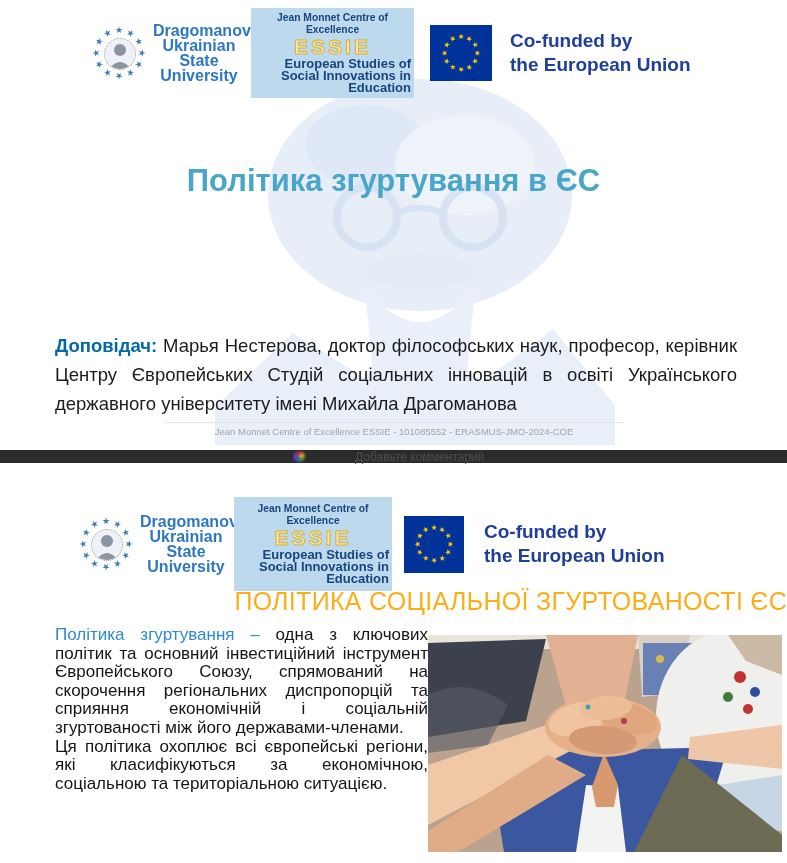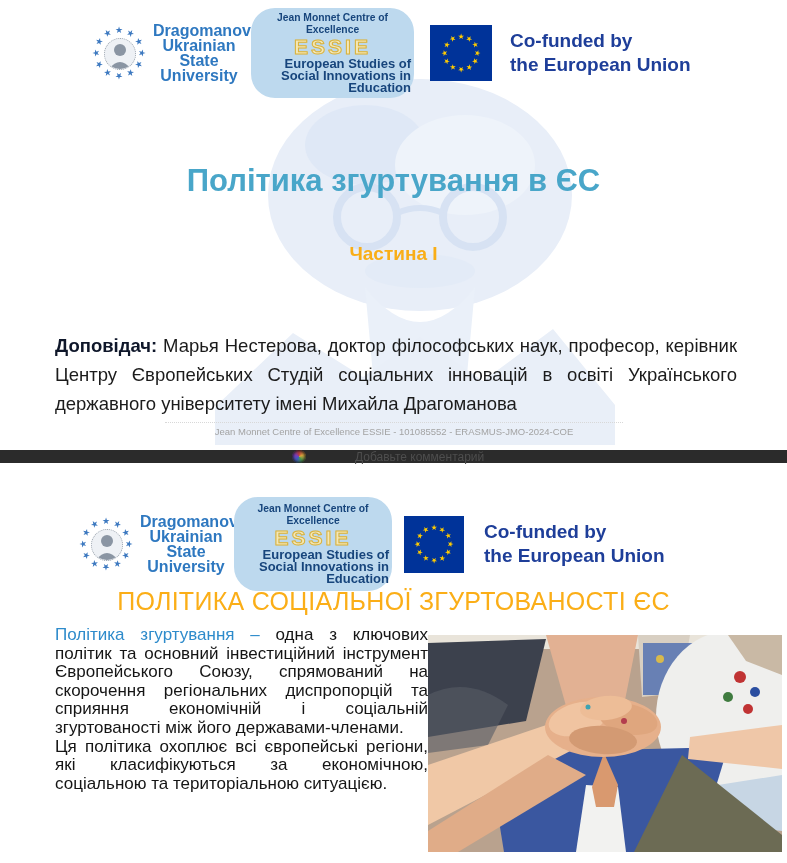--- a/index.html
+++ b/index.html
@@ -22,54 +22,54 @@
   }
   .uni-portrait svg{display:block;width:100%;height:100%;}
   .star-ring{position:absolute;inset:0;}
   .star{position:absolute;left:50%;top:50%;width:10px;height:10px;margin:-5px 0 0 -5px;
         text-align:center;line-height:10px;}
   .uni-logo .star{font-size:9px;color:#3d79c0;}
   .eu-flag .star{font-size:7.5px;color:#ffcc00;}
   .uni-name{margin-left:8px;width:92px;text-align:center;color:#2e78c0;
             font-weight:bold;font-size:16px;line-height:15px;}
   .essie{margin-left:6px;width:163px;background:#bdd9ee;color:#17457c;text-align:center;
-         padding:4px 3px;box-sizing:border-box;border-radius:24px;}
+         padding:4px 3px;box-sizing:border-box;}
   .hdr2 .essie{margin-left:2px;width:158px;padding:6px 3px;}
   .essie-l1{font-size:10.3px;font-weight:bold;line-height:12px;}
   .essie-acronym{font-size:21px;font-weight:bold;letter-spacing:3px;line-height:22px;
                  color:#f3e7b7;-webkit-text-stroke:1px #d9b23c;text-shadow:0 0 1px #d9b23c;}
   .essie-l3,.essie-l4{font-size:13px;font-weight:bold;line-height:12px;text-align:right;}
   .eu-flag{position:relative;margin-left:16px;width:62px;height:56px;background:#003399;flex:0 0 auto;}
   .hdr2 .eu-flag{margin-left:12px;width:60px;height:57px;}
   .cofunded{margin-left:18px;color:#1e3e99;font-weight:bold;font-size:19px;line-height:24px;white-space:nowrap;}
   .hdr2 .cofunded{margin-left:20px;}
 
   
   .watermark{position:absolute;left:215px;top:75px;width:400px;height:370px;z-index:0;}
   .title1{position:absolute;top:163px;left:0;width:787px;margin:0;text-align:center;
           font-size:31px;font-weight:bold;color:#49a6c9;z-index:1;}
   .subtitle1{position:absolute;top:243px;left:0;width:787px;margin:0;text-align:center;
              font-size:19px;font-weight:bold;color:#f9ae17;z-index:1;}
   .speaker{position:absolute;top:331px;left:55px;width:682px;margin:0;z-index:1;
            font-size:18.5px;line-height:29px;text-align:justify;color:#1b1b1b;}
-  .speaker-label{color:#0f172a;font-weight:bold;}
+  .speaker-label{color:#0369a1;font-weight:bold;}
   .footer1{position:absolute;top:422px;left:165px;width:458px;z-index:1;
            font-size:9.5px;color:#a3a3a3;text-align:center;
            border-top:1px dotted #d8d8d8;padding-top:3px;}
 
   
   .comment-bar{position:absolute;top:450px;left:0;width:787px;height:13px;background:#2b2b2b;cursor:text;}
   .cb-icon{position:absolute;left:292px;top:0;width:14px;height:13px;border-radius:50%;
            background:conic-gradient(#c03a3a,#d6a salmon 0,#d9a73c,#4c9a4c,#3c5cc0,#7a3cc0,#c03a3a);
            background:conic-gradient(#c03a3a,#d9a73c,#4c9a4c,#3c5cc0,#7a3cc0,#c03a3a);
            box-shadow:inset 0 0 3px 1px #1a1a1a;}
   .cb-label{position:absolute;left:355px;top:0;font-size:12px;line-height:14px;color:#4e4e4e;}
 
   
-  .title2{position:absolute;top:97px;left:0;width:787px;margin:0;text-align:center;
+  .title2{position:absolute;top:97px;left:0;width:787px;margin:0;text-align:right;
           font-size:25px;font-weight:400;letter-spacing:0.3px;color:#fbae17;}
   .textcol{position:absolute;top:136px;left:55px;width:373px;
            font-size:17px;line-height:18.6px;text-align:justify;color:#151515;}
   .textcol p{margin:0;}
   .textcol .p2{}
   .hl{color:#2e8bcb;}
   .photo{position:absolute;top:145px;left:428px;width:354px;height:217px;}
 </style>
 </head>
 <body>
@@ -139,21 +139,20 @@
           <span class="star" style="transform: rotate(330deg) translateY(-16px);">★</span>
         </div>
     </div>
     <div class="cofunded">
       <div>Co-funded by</div>
       <div>the European Union</div>
     </div>
   </header>
 
   <h1 class="title1">Політика згуртування в ЄС</h1>
-  <h2 class="subtitle1">Частина І</h2>
 
   <p class="speaker"><span class="speaker-label">Доповідач:</span><span> Марья Нестерова, доктор філософських наук, професор, керівник Центру Європейських Студій соціальних інновацій в освіті Українського державного університету імені Михайла Драгоманова</span></p>
 
   <div class="footer1">Jean Monnet Centre of Excellence ESSIE - 101085552 - ERASMUS-JMO-2024-COE</div>
 </section>
 
 <div class="comment-bar">
   <span class="cb-icon"></span>
   <span class="cb-label">Добавьте комментарий</span>
 </div>

